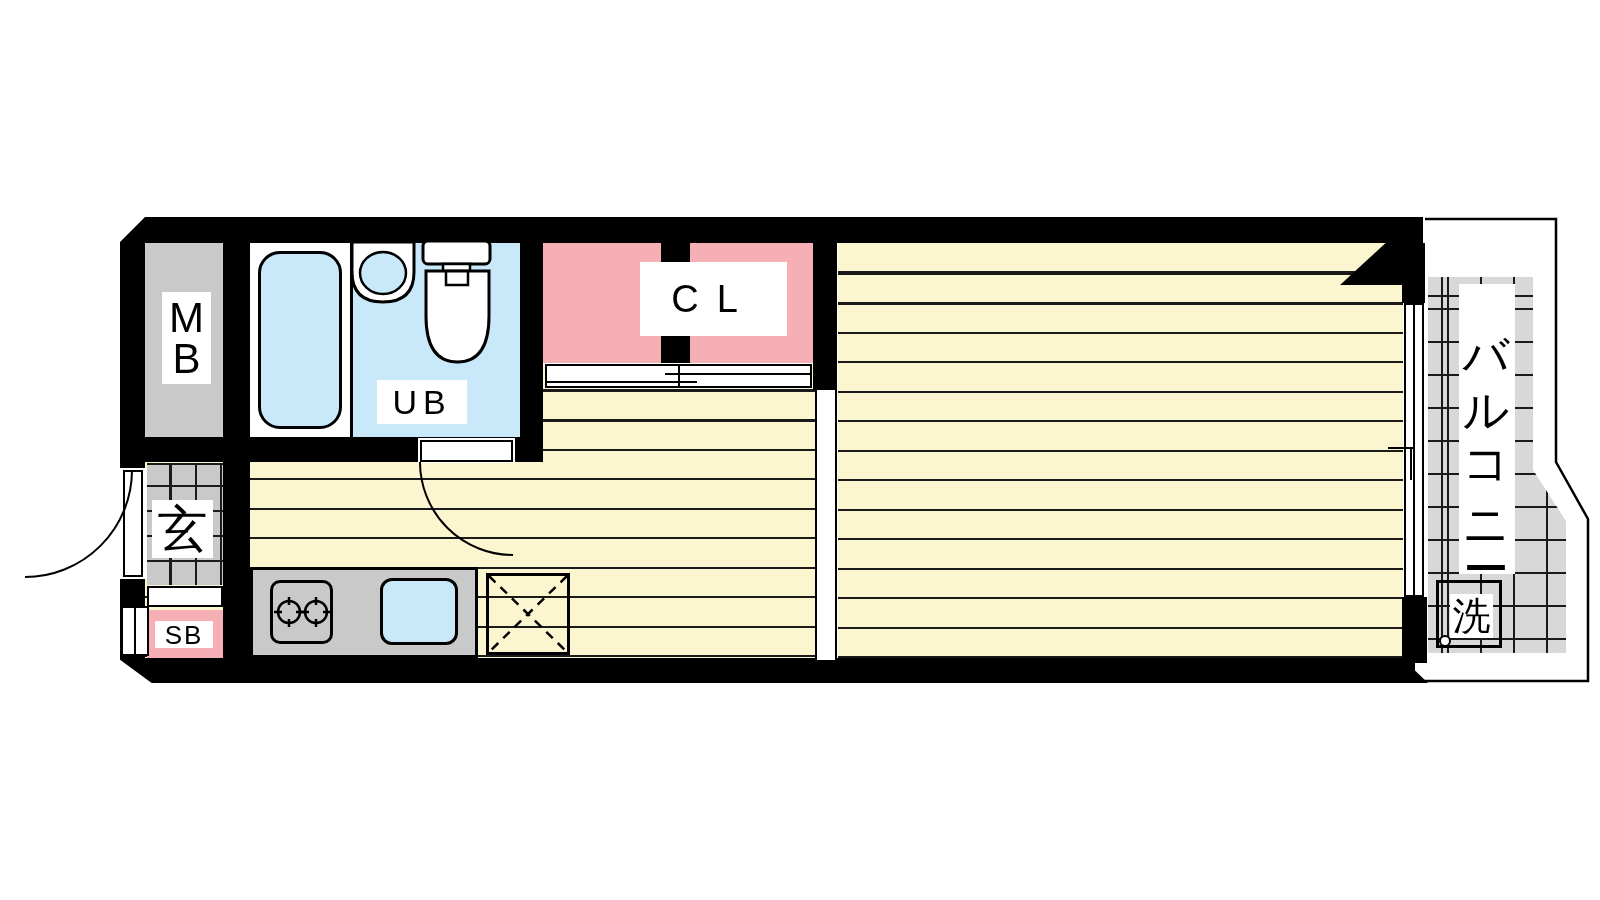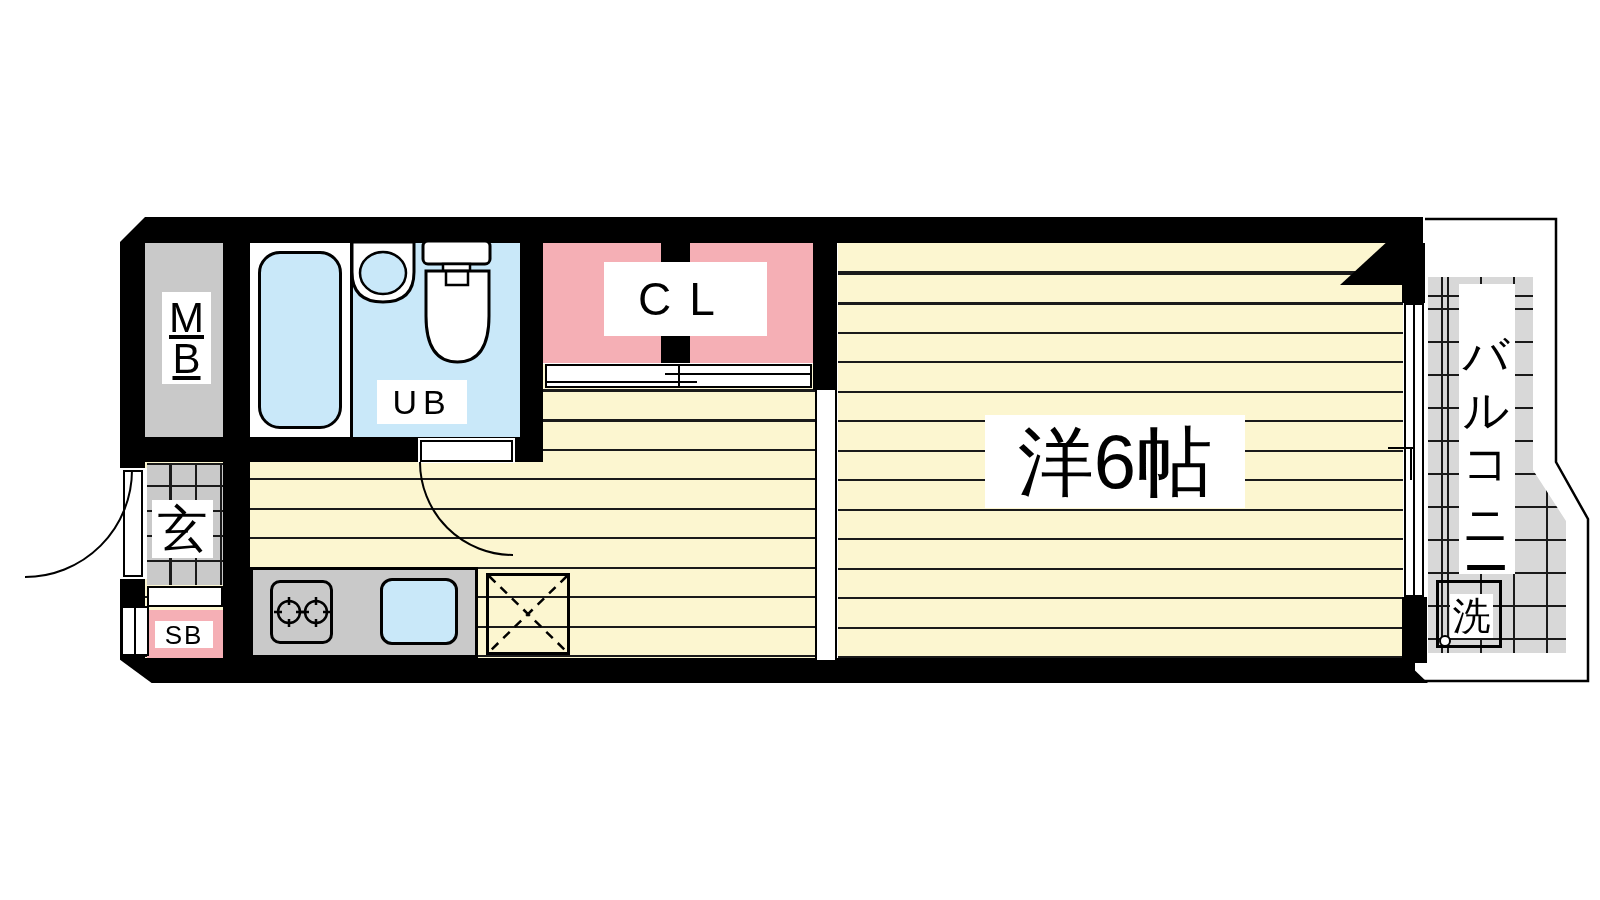--- a/index.html
+++ b/index.html
@@ -121,36 +121,33 @@
     </g>
 
     <path d="M 489 576 L 567 652 M 567 576 L 489 652" stroke="#000" stroke-width="2.5" stroke-dasharray="9 7" fill="none"></path>
 
     <path d="M 1388 448 H 1413 M 1411 448 V 480" stroke="#000" stroke-width="2" fill="none"></path>
 
     <circle cx="1445" cy="641" r="5" fill="#fff" stroke="#000" stroke-width="2"></circle>
   </svg>
 
   <div class="abs labelbox" style="left:162px;top:292px;width:49px;height:92px;font-size:42px;word-break:break-all;line-height:0.98;">
-    <span style="word-break:break-all;text-decoration:underline;">MB</span>
+    <span style="word-break:break-all;">MB</span>
   </div>
   <div class="abs labelbox" style="left:377px;top:380px;width:90px;height:44px;font-size:34px;letter-spacing:6px;">
     <span>UB</span>
   </div>
-  <div class="abs labelbox" style="left:604px;top:262px;width:163px;height:74px;font-size:46px;letter-spacing:18px;">
+  <div class="abs labelbox" style="left:640px;top:262px;width:147px;height:74px;font-size:38px;letter-spacing:18px;">
     <span>CL</span>
   </div>
   <div class="abs labelbox" style="left:152px;top:500px;width:61px;height:58px;font-size:50px;">
     <span>玄</span>
   </div>
   <div class="abs labelbox" style="left:155px;top:621px;width:58px;height:27px;font-size:26px;letter-spacing:2px;text-align:center;">
     <span>SB</span>
-  </div>
-  <div class="abs labelbox" style="left:985px;top:415px;width:260px;height:93px;font-size:76px;">
-    <span>洋6帖</span>
   </div>
   <div class="abs labelbox vtext" style="left:1459px;top:284px;width:56px;height:290px;font-size:46px;">
     <span>バルコニー</span>
   </div>
   <div class="abs labelbox" style="left:1450px;top:594px;width:43px;height:44px;font-size:38px;">
     <span>洗</span>
   </div>
 
 </div>
 

